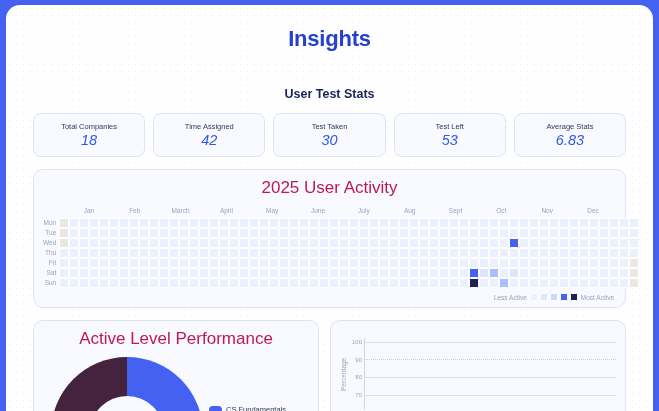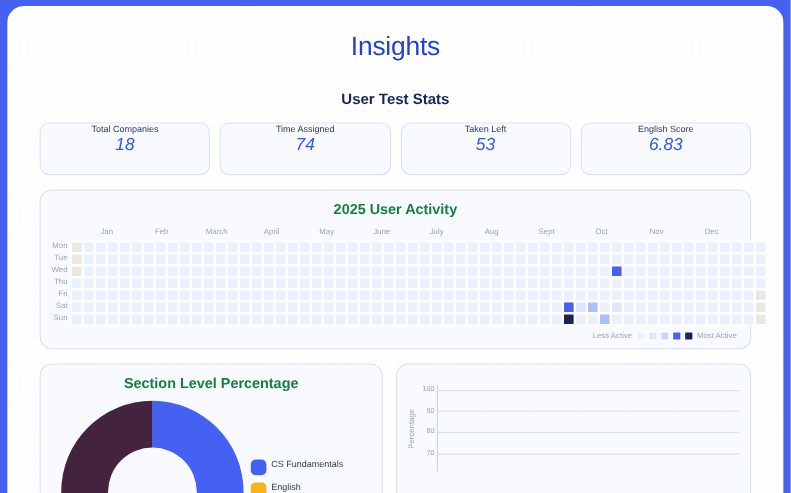--- a/index.html
+++ b/index.html
@@ -28,50 +28,51 @@
     overflow: hidden;
     background-image: radial-gradient(#e9edf7 0.7px, transparent 0.8px);
     background-size: 7px 7px;
   }
 
   
   #page-title {
     text-align: center;
     color: #2440cc;
     font-size: 22px;
-    font-weight: normal;
+    font-weight: bold;
     letter-spacing: -0.2px;
     margin-top: 21px;
   }
 
   #stats-heading {
     text-align: center;
     color: #16255c;
     font-size: 12.5px;
     font-weight: bold;
-    margin-top: 24px;
+    margin-top: 35px;
   }
 
   
   #stat-cards {
     display: flex;
     gap: 8px;
     padding: 0 27px;
     margin-top: 12px;
   }
 
   .stat-card {
     flex: 1 1 0;
     background: #f8faff;
     border: 1px solid #dbe3fb;
     border-radius: 8px;
     height: 44px;
     display: flex;
     flex-direction: column;
     align-items: center;
+    justify-content: center;
     gap: 1px;
   }
 
   .stat-label {
     font-size: 7.5px;
     color: #2f3a57;
     white-space: nowrap;
   }
 
   .stat-value {
@@ -88,23 +89,23 @@
     border-radius: 10px;
   }
 
   #heatmap-panel {
     margin: 12px 27px 0 27px;
     padding: 8px 9px 6px 9px;
   }
 
   .panel-title {
     text-align: center;
-    color: #15803d;
-    font-size: 12px;
-    font-weight: bold;
+    color: #be185d;
+    font-size: 17px;
+    font-weight: normal;
   }
 
   #heatmap-body {
     margin-top: 9px;
     display: flex;
     flex-direction: column;
   }
 
   #heatmap-months {
     display: flex;
@@ -281,28 +282,32 @@
 
     <div id="stats-heading">User Test Stats</div>
 
     <div id="stat-cards">
         <div class="stat-card">
           <div class="stat-label">Total Companies</div>
           <div class="stat-value">18</div>
         </div>
         <div class="stat-card">
           <div class="stat-label">Time Assigned</div>
-          <div class="stat-value">74</div>
+          <div class="stat-value">42</div>
         </div>
         <div class="stat-card">
-          <div class="stat-label">Taken Left</div>
+          <div class="stat-label">Test Taken</div>
+          <div class="stat-value">30</div>
+        </div>
+        <div class="stat-card">
+          <div class="stat-label">Test Left</div>
           <div class="stat-value">53</div>
         </div>
         <div class="stat-card">
-          <div class="stat-label">English Score</div>
+          <div class="stat-label">Average Stats</div>
           <div class="stat-value">6.83</div>
         </div>
       </div>
 
     <div class="panel" id="heatmap-panel">
       <div class="panel-title">2025 User Activity</div>
       <div id="heatmap-body">
         <div id="heatmap-months">
             <div class="month-label">Jan</div>
             <div class="month-label">Feb</div>
@@ -760,21 +765,21 @@
               <span class="legend-swatch" style="background: rgb(28, 36, 86);"></span>
             </span>
           <span class="legend-text">Most Active</span>
         </div>
       </div>
     </div>
 
     <div id="bottom-row">
 
       <div class="panel" id="section-perf-panel">
-        <div class="panel-title">Section Level Percentage</div>
+        <div class="panel-title">Active Level Performance</div>
         <div id="donut-area">
           <div id="donut"></div>
           <div id="donut-legend">
               <div class="legend-row">
                 <span class="legend-chip" style="background:#4461f2"></span>
                 <span class="legend-name">CS Fundamentals</span>
               </div>
               <div class="legend-row">
                 <span class="legend-chip" style="background:#f5b518"></span>
                 <span class="legend-name">English Proficiency</span>

